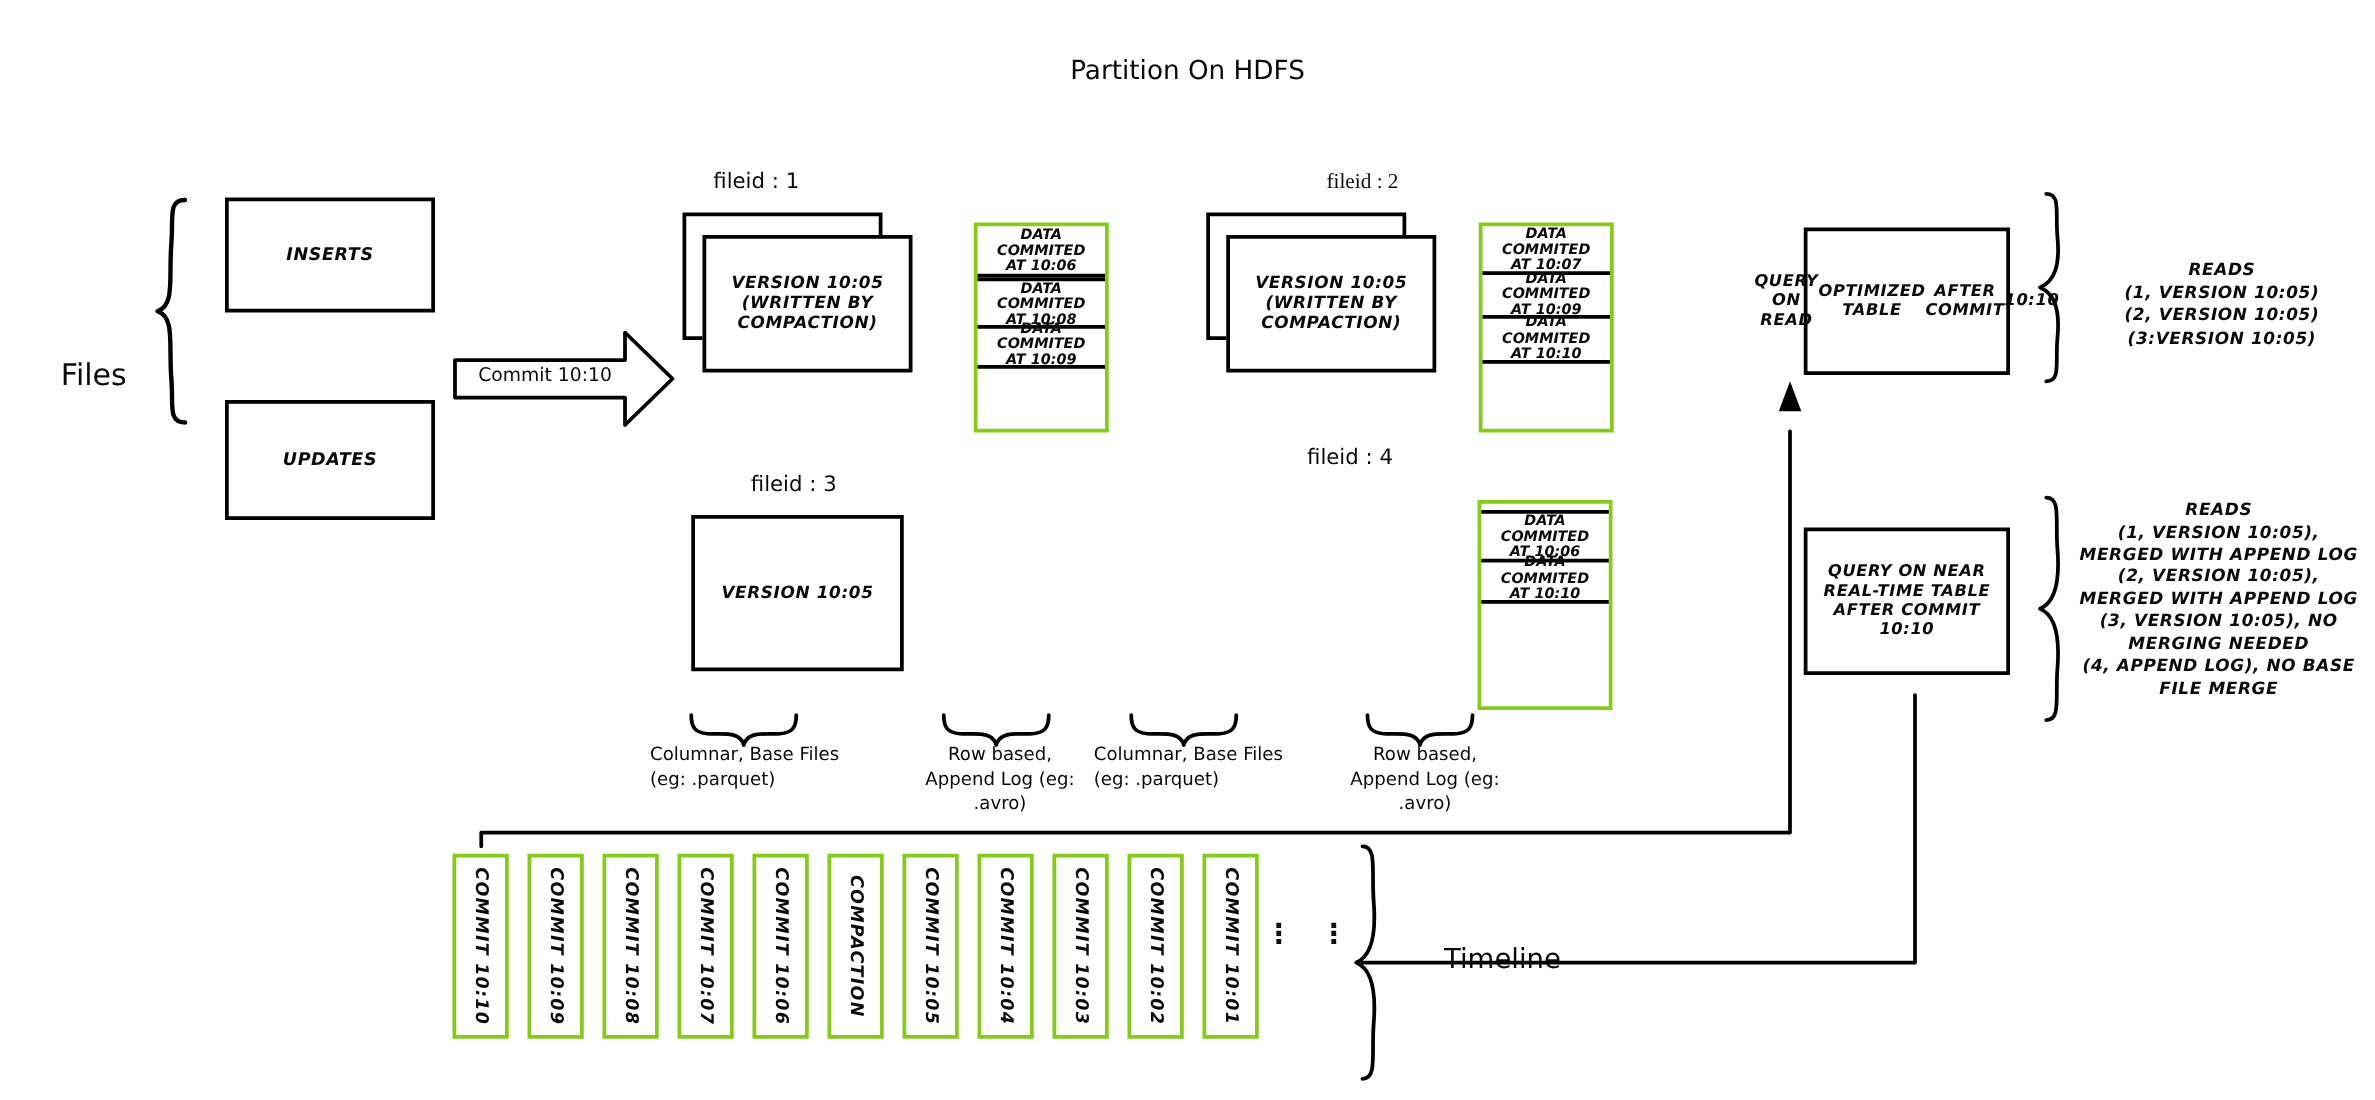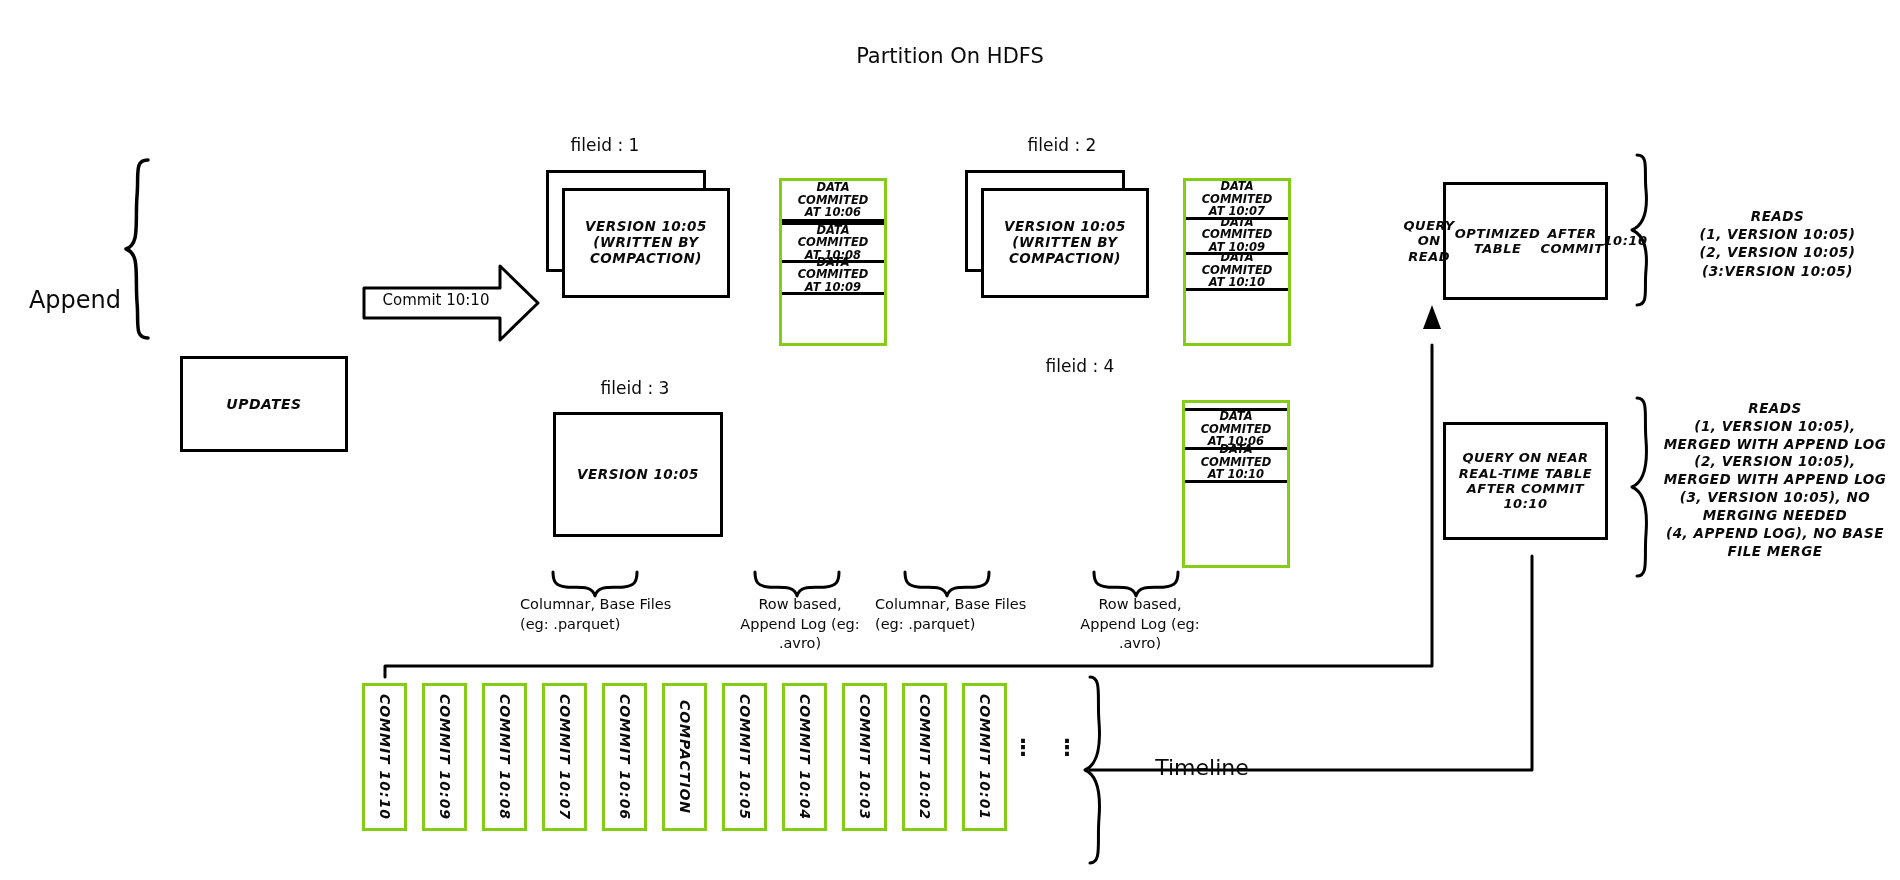--- a/index.html
+++ b/index.html
@@ -60,24 +60,27 @@
 
       <path d="M 385 677 L 385 666 L 1432 666 L 1432 345"></path>
 
       <path d="M 1090 770 L 1532 770 L 1532 556"></path>
     </g>
 
     <polygon points="1432,305 1423,329 1441,329" fill="#000"></polygon>
     <polygon points="1532,516 1523,540 1541,540" fill="#000"></polygon>
   </svg>
 
-  <div class="lbl plain" style="left:20px;top:286px;width:110px;font-size:24px;">Append</div>
-
-
-  <div class="box hand" style="left:180px;top:320px;width:168px;height:96px;font-size:14px;margin-top:36px;">
+  <div class="lbl plain" style="left:20px;top:286px;width:110px;font-size:24px;">Files</div>
+
+  <div class="box hand" style="left:180px;top:158px;width:168px;height:92px;font-size:14px;">
+    <span>INSERTS</span>
+  </div>
+
+  <div class="box hand" style="left:180px;top:320px;width:168px;height:96px;font-size:14px;">
     <span>UPDATES</span>
   </div>
 
   <div class="lbl plain" style="left:366px;top:291px;width:140px;font-size:15px;">Commit 10:10</div>
 
   <div class="lbl plain" style="left:525px;top:135px;width:160px;font-size:17px;">fileid : 1</div>
 
   <div class="box" style="left:546px;top:170px;width:160px;height:102px;"></div>
   <div class="box hand" style="left:562px;top:188px;width:168px;height:110px;flex-direction:column;font-size:13.5px;">
     <span>VERSION 10:05</span>
@@ -93,21 +96,21 @@
     <div class="logcell" style="top:41px;height:35px;border-top:3px solid #000;">
       <span><span>DATA COMMITED</span><br>
             <span>AT 10:08</span></span>
     </div>
     <div class="logcell" style="top:76px;height:35px;">
       <span><span>DATA COMMITED</span><br>
             <span>AT 10:09</span></span>
     </div>
   </div>
 
-  <div class="lbl plain" style="left:982px;top:135px;width:160px;font-size:17px;">fileid : 2</div>
+  <div class="lbl plain" style="left:1010px;top:135px;width:160px;font-size:17px;font-family:Liberation Serif, serif;">fileid : 2</div>
 
   <div class="box" style="left:965px;top:170px;width:160px;height:102px;"></div>
   <div class="box hand" style="left:981px;top:188px;width:168px;height:110px;flex-direction:column;font-size:13.5px;">
     <span>VERSION 10:05</span>
     <span>(WRITTEN BY</span>
     <span>COMPACTION)</span>
   </div>
 
   <div class="vbox" style="left:1183px;top:178px;width:108px;height:168px;">
     <div class="logcell" style="top:0;height:36px;">

